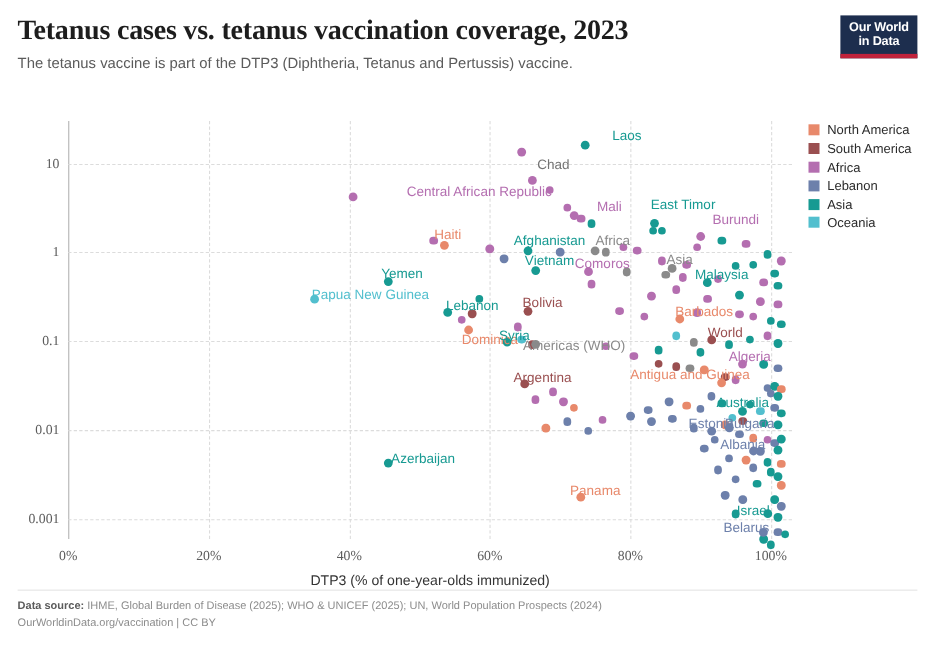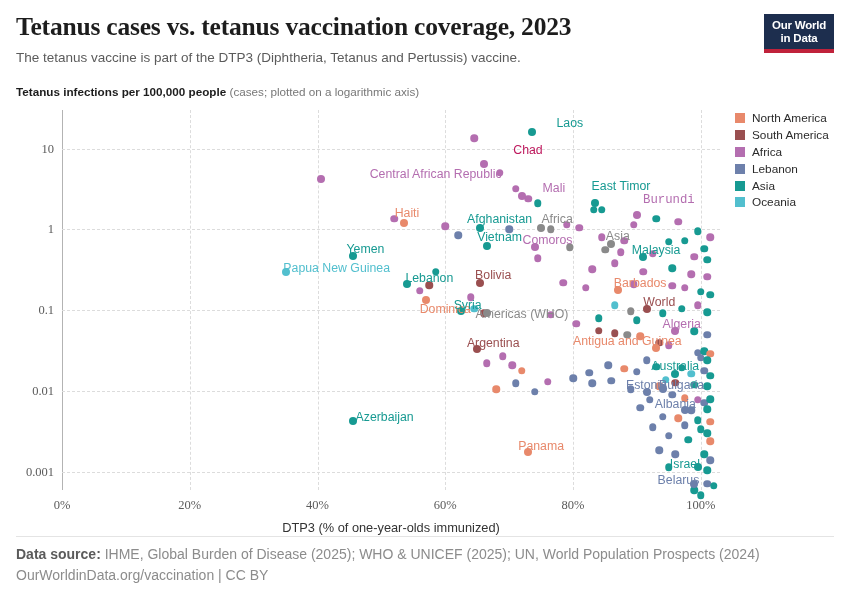--- a/index.html
+++ b/index.html
@@ -194,44 +194,40 @@
   }
   .footer-rule {
     position: absolute;
     left: 16px;
     top: 536px;
     width: 818px;
     height: 1px;
     background: #e4e4e4;
   }
   .footer-line {
-    font-size: 14px;
+    font-size: 10px;
     color: #8c8c8c;
     line-height: 1.5;
     white-space: nowrap;
   }
   .footer-line b {
     color: #5b5b5b;
     font-weight: 700;
   }
 </style>
 </head>
 <body>
 
 <div id="root">
 
   <div class="header">
     <h1 class="chart-title">Tetanus cases vs. tetanus vaccination coverage, 2023</h1>
     <p class="chart-subtitle">The tetanus vaccine is part of the DTP3 (Diphtheria, Tetanus and Pertussis) vaccine.</p>
   </div>
 
-  <div class="axis-note">
-    <b>Tetanus infections per 100,000 people</b>
-    <span class="paren">(cases; plotted on a logarithmic axis)</span>
-  </div>
 
   <div class="owid-logo">
     <div>Our World</div>
     <div>in Data</div>
   </div>
 
   <div class="plot" id="plot">
     <div class="plot-frame">
       <div class="axis-line-y"></div>
       <div id="grid-layer">
@@ -406,25 +402,25 @@
           <div class="pt" style="width: 8px; height: 8px; left: 600.505px; top: 279.477px; background: rgb(109, 128, 171);"></div>
           <div class="pt" style="width: 8px; height: 8px; left: 584.534px; top: 281.9px; background: rgb(109, 128, 171);"></div>
           <div class="pt" style="width: 8px; height: 8px; left: 622.864px; top: 300.322px; background: rgb(109, 128, 171);"></div>
           <div class="pt" style="width: 8px; height: 8px; left: 290.67px; top: 310.832px; background: rgb(23, 154, 146);"></div>
           <div class="pt" style="width: 8px; height: 8px; left: 466.35px; top: 342.405px; background: rgb(232, 137, 107);"></div>
           <div class="pt" style="width: 8px; height: 8px; left: 635.641px; top: 357.151px; background: rgb(23, 154, 146);"></div>
           <div class="pt" style="width: 8px; height: 8px; left: 632.447px; top: 373.597px; background: rgb(109, 128, 171);"></div>
         </div>
       <div id="labels-layer">
           <div class="pt-label" style="left: 507.874px; top: 12.5267px; color: rgb(23, 154, 146);">Laos</div>
-          <div class="pt-label" style="left: 466px; top: 40.3857px; color: #be185d;">Chad</div>
+          <div class="pt-label" style="left: 441px; top: 40.3857px; color: #737373;">Chad</div>
           <div class="pt-label" style="left: 373.718px; top: 63.6377px; color: rgb(180, 110, 176);">Central African Republic</div>
           <div class="pt-label" style="left: 491.903px; top: 77.5214px; color: rgb(180, 110, 176);">Mali</div>
           <div class="pt-label" style="left: 558.981px; top: 76.4729px; color: rgb(23, 154, 146);">East Timor</div>
-          <div class="pt-label" style="left: 606.893px; top: 90.2005px; color: rgb(180, 110, 176); font-family: Liberation Mono, monospace;">Burundi</div>
+          <div class="pt-label" style="left: 606.893px; top: 90.2005px; color: rgb(180, 110, 176);">Burundi</div>
           <div class="pt-label" style="left: 344.971px; top: 102.946px; color: rgb(232, 137, 107);">Haiti</div>
           <div class="pt-label" style="left: 437.602px; top: 108.913px; color: rgb(23, 154, 146);">Afghanistan</div>
           <div class="pt-label" style="left: 495.097px; top: 108.913px; color: rgb(138, 138, 138);">Africa</div>
           <div class="pt-label" style="left: 437.602px; top: 127.29px; color: rgb(23, 154, 146);">Vietnam</div>
           <div class="pt-label" style="left: 485.515px; top: 129.557px; color: rgb(180, 110, 176);">Comoros</div>
           <div class="pt-label" style="left: 555.786px; top: 126.423px; color: rgb(138, 138, 138);">Asia</div>
           <div class="pt-label" style="left: 594.117px; top: 139.817px; color: rgb(23, 154, 146);">Malaysia</div>
           <div class="pt-label" style="left: 303.447px; top: 138.584px; color: rgb(23, 154, 146);">Yemen</div>
           <div class="pt-label" style="left: 274.699px; top: 158.39px; color: rgb(82, 191, 206);">Papua New Guinea</div>
           <div class="pt-label" style="left: 367.33px; top: 168.141px; color: rgb(23, 154, 146);">Lebanon</div>

